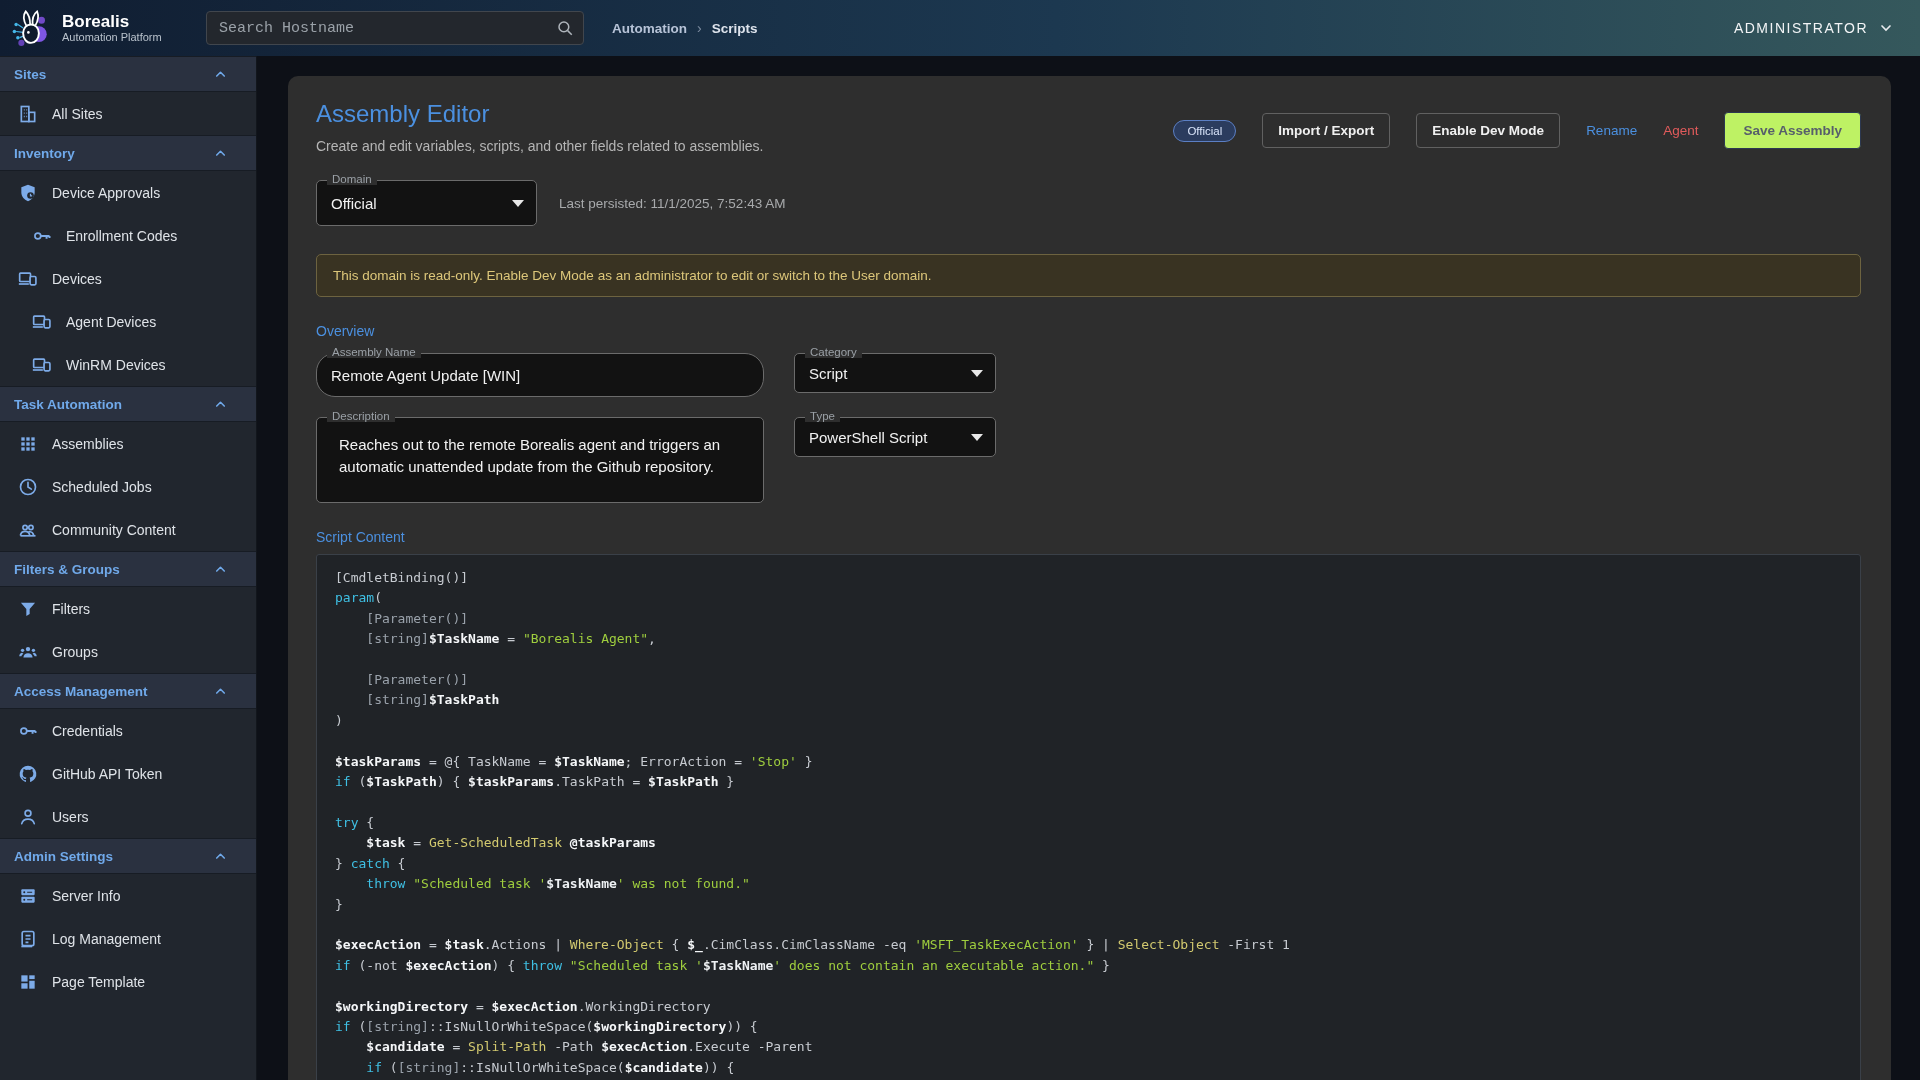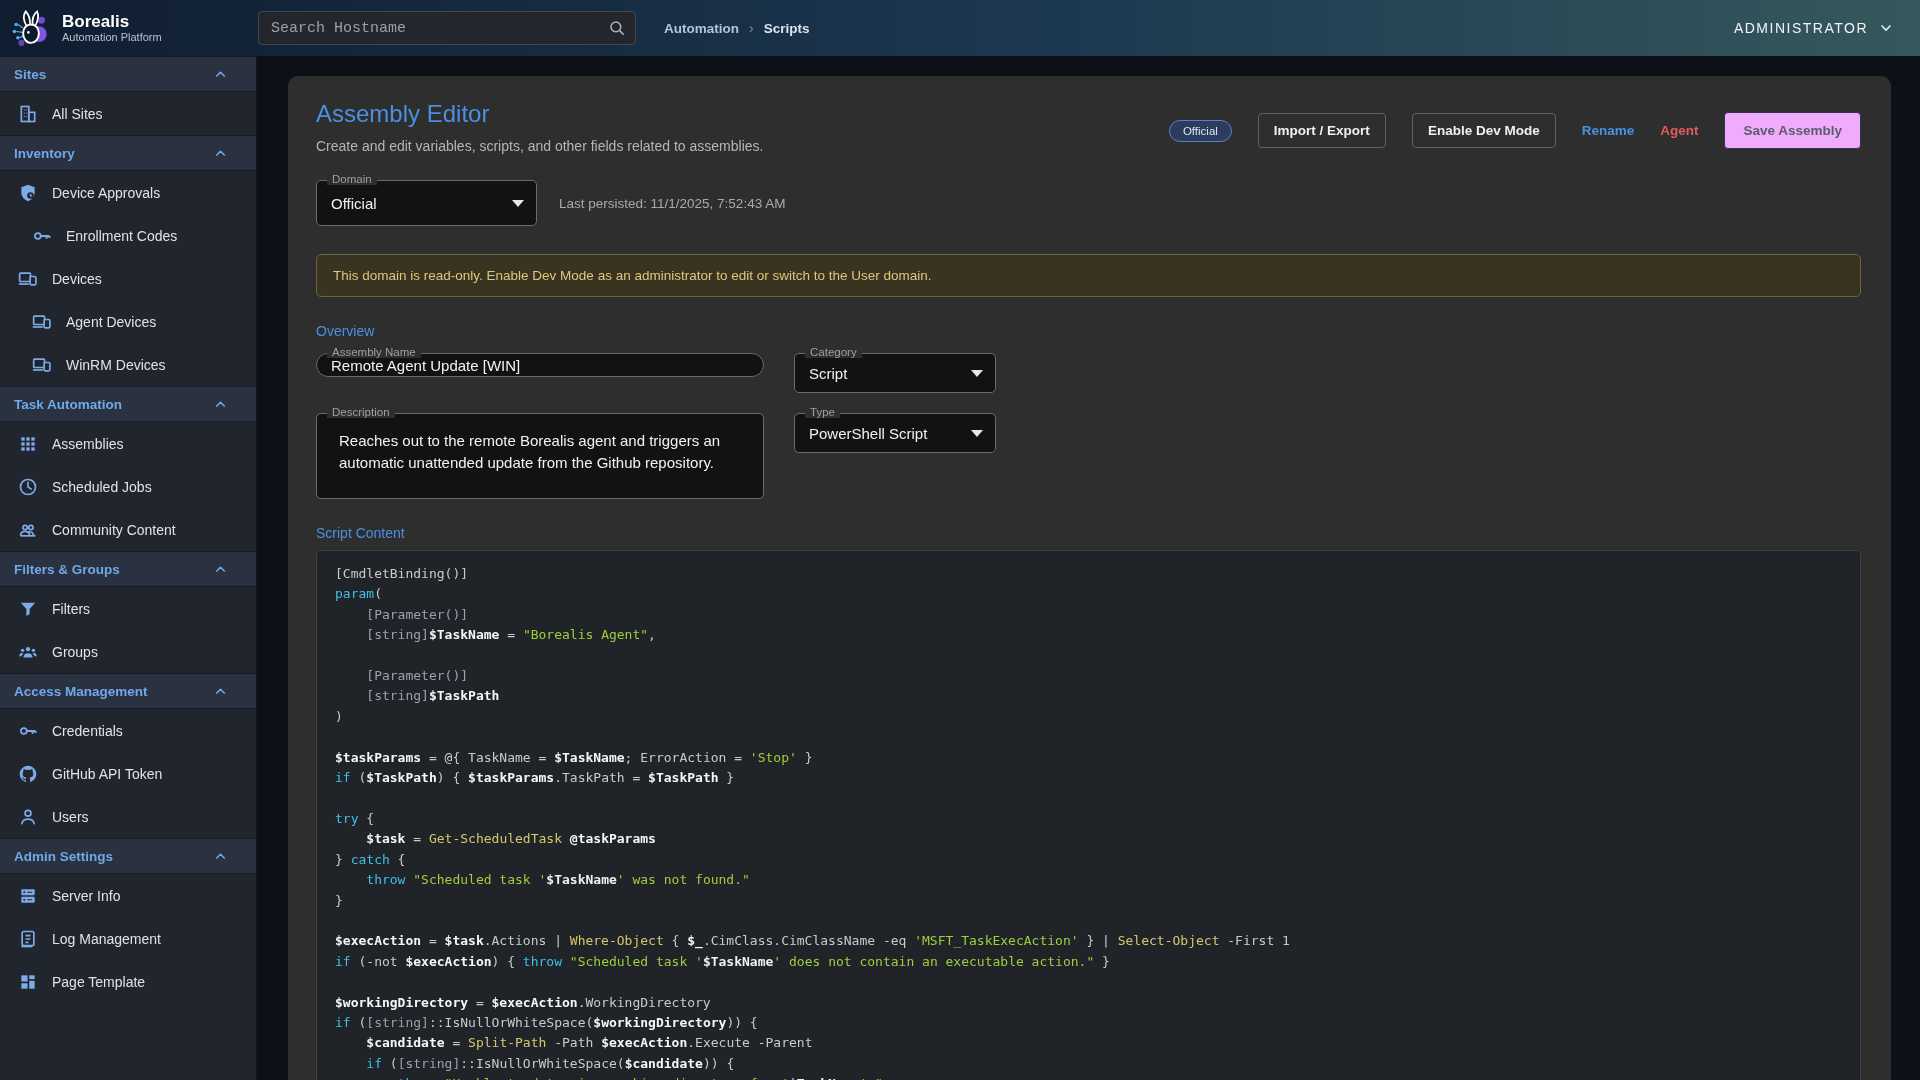--- a/index.html
+++ b/index.html
@@ -2,21 +2,21 @@
 <html><head>
 <meta charset="utf-8">
 <style>
   * { margin:0; padding:0; box-sizing:border-box; }
   html,body { width:1920px; height:1080px; overflow:hidden; background:#0d1017;
     font-family:"Liberation Sans", sans-serif; }
 
   
   .topbar { height:56px; display:flex; align-items:center;
     background:linear-gradient(90deg,#101d31 0%,#1c3850 55%,#35585c 100%); }
-  .brand { width:257px; display:flex; align-items:center; gap:10px; padding-left:10px; flex:none; }
+  .brand { width:205px; display:flex; align-items:center; gap:10px; padding-left:10px; flex:none; }
   .brand-name { color:#ffffff; font-size:17px; font-weight:700; line-height:1.1; }
   .brand-tag { color:#b9c2cc; font-size:11px; }
   .search-wrap { position:relative; width:378px; flex:none; margin-left:1px; }
   .search-input { width:100%; height:34px; background:#23272d; border:1px solid #41464d;
     border-radius:4px; color:#e3e6ea; font-size:15px; padding:0 36px 0 12px;
     font-family:Liberation Mono, monospace; }
   .search-input::placeholder { color:#9aa1a8; }
   .search-icon { position:absolute; right:10px; top:8px; width:18px; height:18px; color:#aeb4bb; }
   .crumbs { display:flex; align-items:center; gap:10px; margin-left:28px; font-size:13.5px; font-weight:700; }
   .crumb-a { color:#b7c3d7; }
@@ -49,45 +49,45 @@
   .card { background:#2e2e2e; border-radius:10px; padding:24px 30px 30px 28px; min-height:1010px; }
   .card-head { display:flex; justify-content:space-between; align-items:flex-start; }
   .page-title { color:#4b90e0; font-size:24px; font-weight:400; }
   .page-sub { color:#b5b5b5; font-size:14px; margin-top:10px; }
   .actions { display:flex; align-items:center; gap:26px; margin-top:12px; }
   .chip { background:#2b3c5e; border:1px solid #5b7fc4; color:#d9e4fa; font-size:11.5px;
     padding:4px 13px; border-radius:12px; }
   .btn-outline { background:transparent; border:1px solid #616161; color:#f0f0f0;
     font-size:13.5px; font-weight:700; padding:9px 15px; border-radius:4px; cursor:pointer;
     font-family:"Liberation Sans", sans-serif; }
-  .btn-text { background:none; border:none; font-size:13.5px; font-weight:700; cursor:pointer;
+  .btn-text { background:none; border:none; font-size:13.5px; font-weight:400; cursor:pointer;
     font-family:"Liberation Sans", sans-serif; }
   .btn-rename { color:#4b90e0; }
   .btn-delete { color:#e15b5b; }
-  .btn-save { background:#f0abfc; border:1px solid #2c3850; color:#575f6b; font-size:13.5px;
+  .btn-save { background:#bef264; border:1px solid #2c3850; color:#575f6b; font-size:13.5px;
     font-weight:700; padding:10px 18px; border-radius:4px; font-family:"Liberation Sans", sans-serif; }
 
   
   .field { position:relative; background:#121212; border:1px solid #6b6b6b; border-radius:5px; }
   .field .flabel { position:absolute; top:-8px; left:10px; background:#2e2e2e; padding:0 5px;
     color:#9aa0a6; font-size:11.5px; }
   .field .fvalue { color:#f2f2f2; font-size:15px; }
   .select-caret { width:0; height:0; border-left:6px solid transparent; border-right:6px solid transparent;
     border-top:7px solid #e8e8e8; position:absolute; right:12px; top:50%; margin-top:-3px; }
 
   .domain-row { display:flex; align-items:center; gap:22px; margin-top:26px; }
   .domain-select { width:221px; height:46px; display:flex; align-items:center; padding-left:14px; cursor:pointer; }
   .persisted { color:#a8aaac; font-size:13.5px; }
 
   .banner { margin-top:28px; background:#393322; border:1px solid #6d6340; border-radius:5px;
     padding:13px 16px; color:#ddc77a; font-size:13.5px; }
 
   .section-label { color:#4b90e0; font-size:14px; margin-top:26px; }
   .ov-grid { display:grid; grid-template-columns:448px 202px; column-gap:30px; row-gap:20px; margin-top:14px; }
-  .inp-name { height:24px; display:flex; align-items:center; padding-left:14px;border-radius:19px; }
+  .inp-name { height:44px; display:flex; align-items:center; padding-left:14px;border-radius:19px; }
   .sel-sm { height:40px; display:flex; align-items:center; padding-left:14px; cursor:pointer; position:relative; }
   .desc-box { height:86px; padding:16px 22px; display:flex; align-items:flex-start; }
   .desc-box .fvalue { line-height:22px; font-size:15px; }
   .col-right { align-self:start; }
 
   
   .code-box { margin-top:9px; background:#202327; border:1px solid #3a4048; border-radius:3px;
     padding:13px 18px; overflow:hidden; height:560px; }
   .code { font-family:"DejaVu Sans Mono", monospace; font-size:13px; line-height:20.4px;
     white-space:pre; color:#c7cbd1; }

